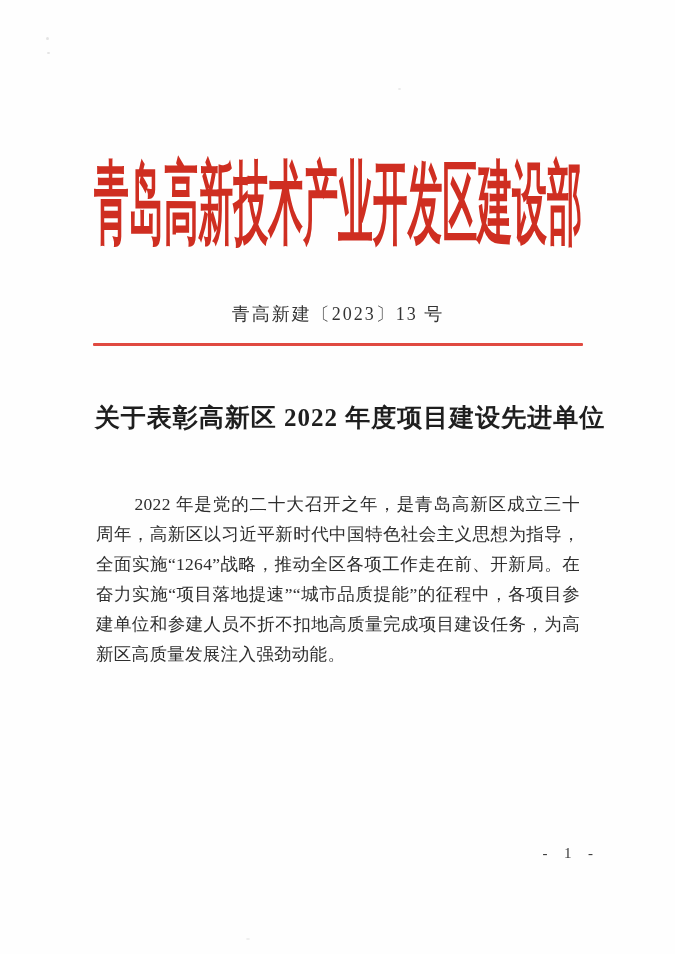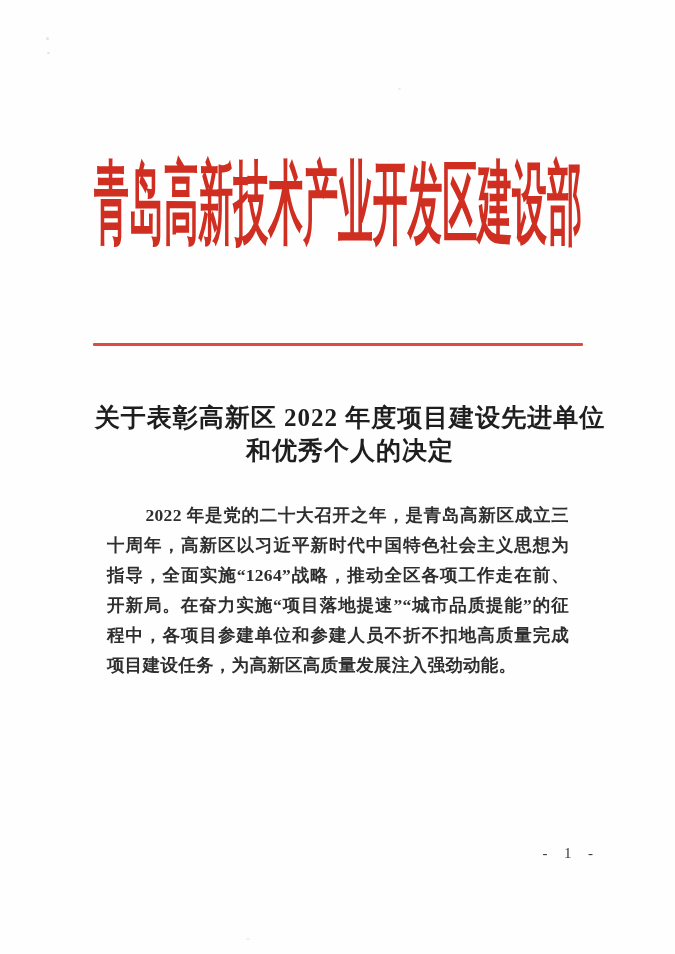--- a/index.html
+++ b/index.html
@@ -39,21 +39,21 @@
     color:#1e1e1e;
   }
   .body-text {
     position:absolute; left:92px; top:485px; width:492px;
     font-size:17.5px; line-height:30px;
     letter-spacing:0.3px;
     text-align:justify;
     text-justify:inter-ideograph;
     color:var(--body_text,#2e2e2e);
   }
-  .body-text p { margin:15px; text-indent:2.2em;font-weight:bold; }
+  .body-text p { margin:4px; text-indent:2.2em; }
   .page-number {
     position:absolute; right:106px; top:845px;
     font-size:15px; letter-spacing:3px;
     color:#3a3a3a;
     white-space:pre;
   }
   .speck { position:absolute; background:#d8d8d8; border-radius:50%; opacity:.7; }
   .speck.s1 { left:46px;  top:37px;  width:3px; height:3px; }
   .speck.s2 { left:47px;  top:52px;  width:3px; height:2px; }
   .speck.s3 { left:398px; top:88px;  width:3px; height:2px; opacity:.5; }
@@ -61,26 +61,26 @@
 </style>
 </head>
 <body>
 
 <div class="page">
 
   <svg class="header-svg" width="492" height="96" viewBox="0 0 492 96" aria-hidden="false">
     <text x="246" y="39" text-anchor="middle" font-size="42" textLength="488" lengthAdjust="spacingAndGlyphs" transform="scale(1,2.15)">青岛高新技术产业开发区建设部</text>
   </svg>
 
+  <div class="doc-number">青高新建〔2023〕13 号</div>
 
   <div class="red-line"></div>
 
   <h1 class="doc-title">
     <span>关于表彰高新区 2022 年度项目建设先进单位</span><br>
-    <span>和优秀个人的决定</span>
   </h1>
 
   <div class="body-text">
     <p>2022 年是党的二十大召开之年，是青岛高新区成立三十周年，高新区以习近平新时代中国特色社会主义思想为指导，全面实施“1264”战略，推动全区各项工作走在前、开新局。在奋力实施“项目落地提速”“城市品质提能”的征程中，各项目参建单位和参建人员不折不扣地高质量完成项目建设任务，为高新区高质量发展注入强劲动能。</p>
   </div>
 
   <div class="page-number">-  1  -</div>
 
   <div class="speck s1"></div>
   <div class="speck s2"></div>

